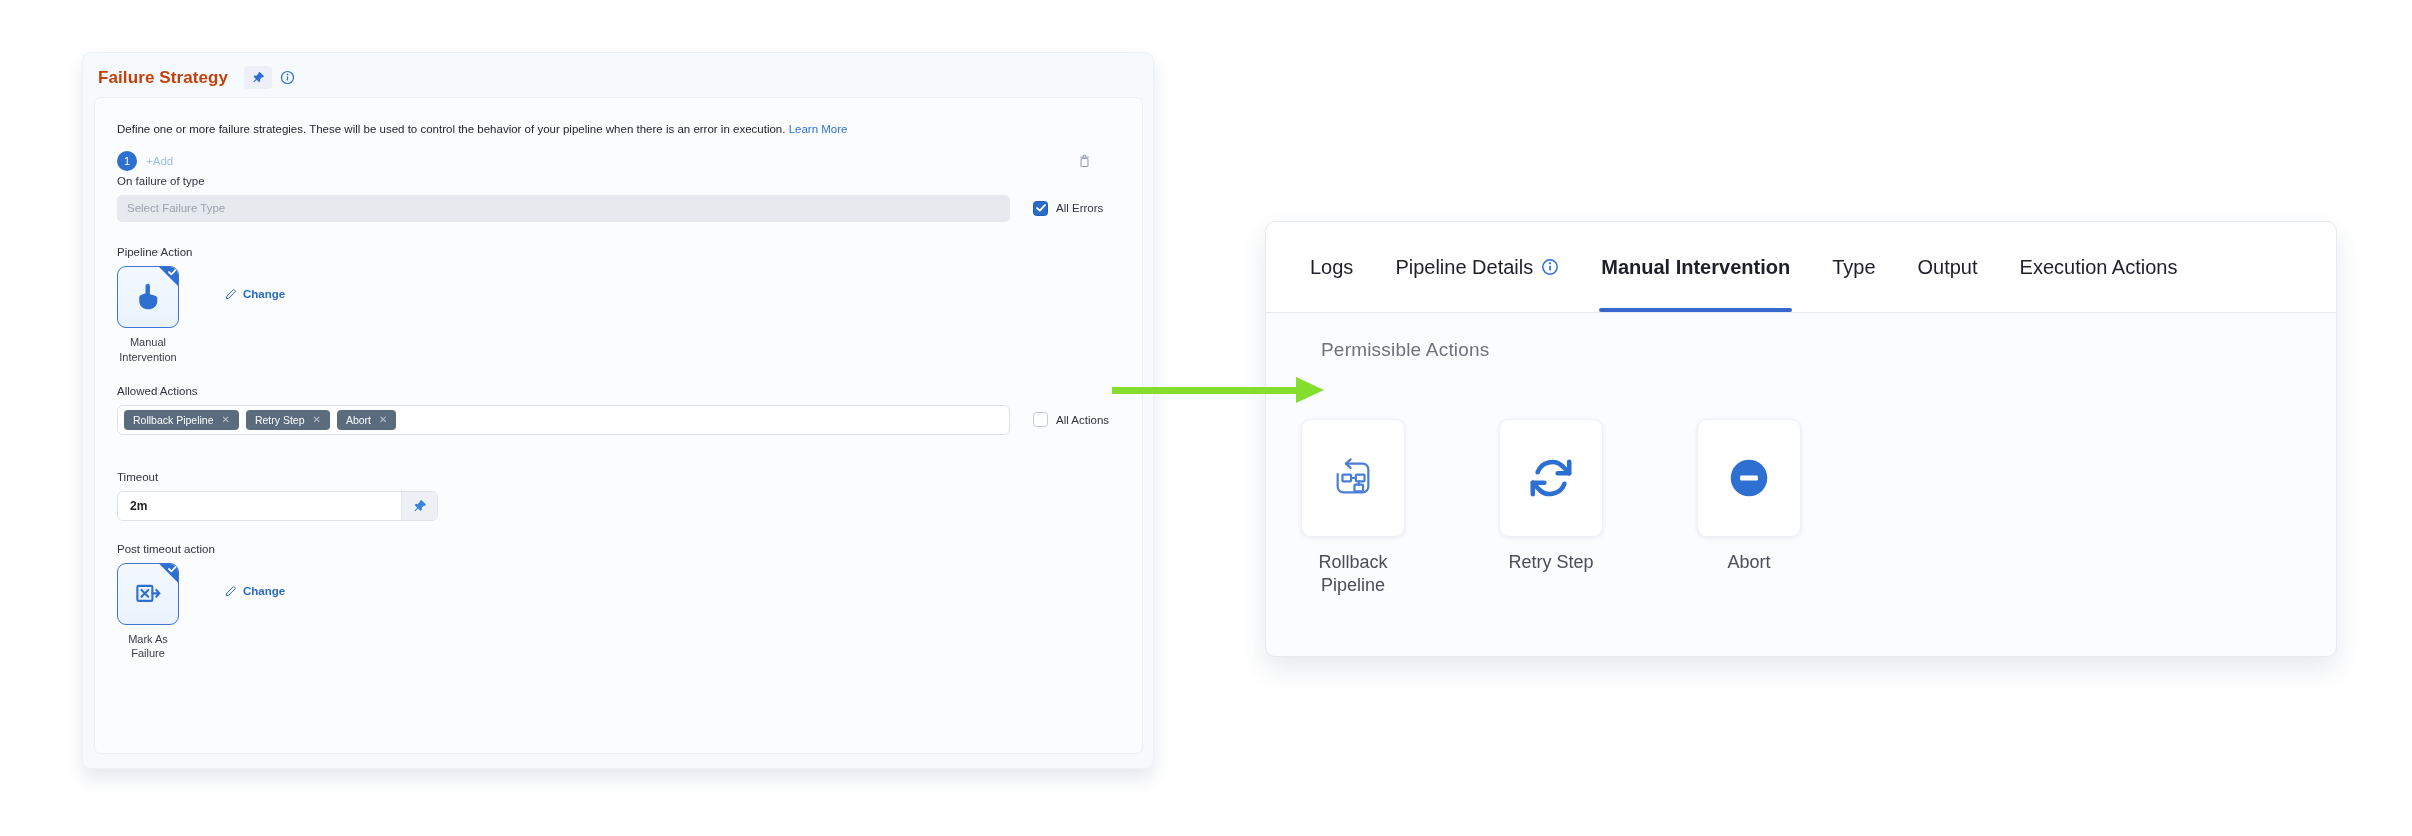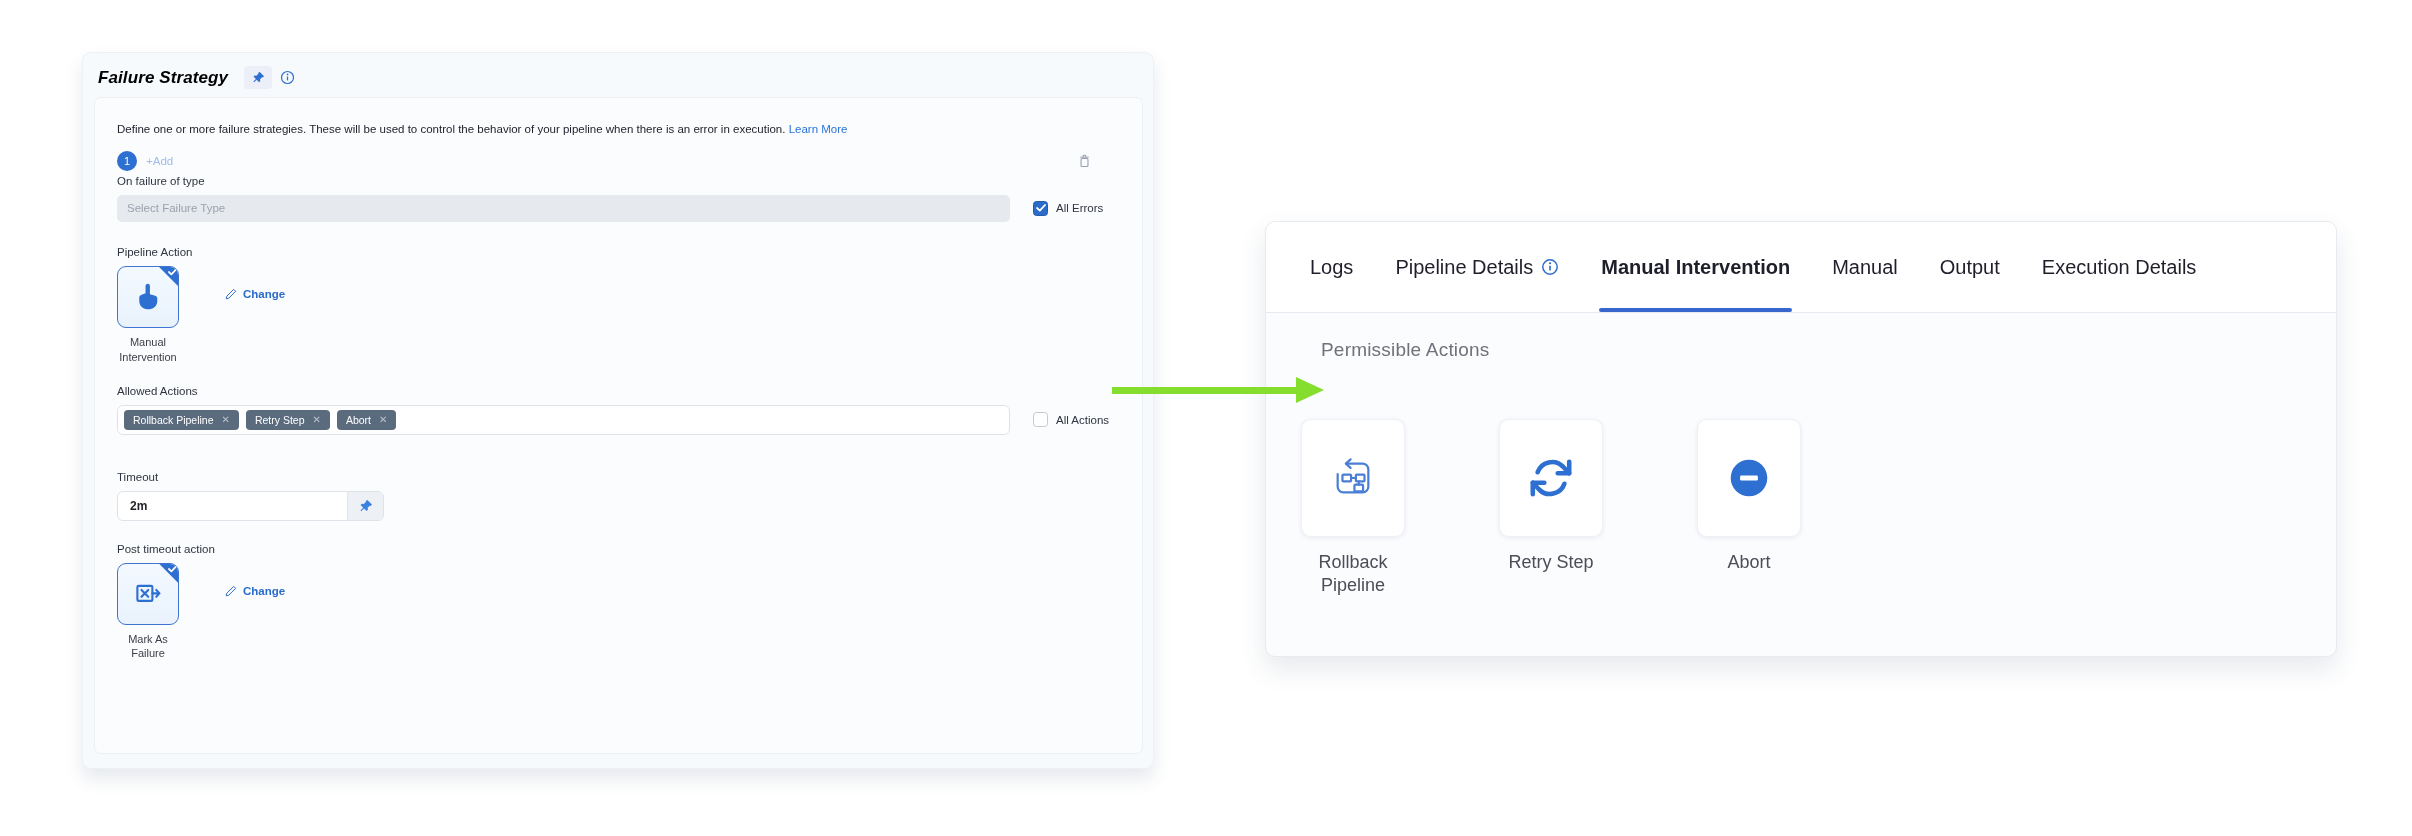--- a/index.html
+++ b/index.html
@@ -4,21 +4,21 @@
 <style>
   * { margin:0; padding:0; box-sizing:border-box; }
   html,body { width:2412px; height:836px; background:#ffffff;
               font-family:"Liberation Sans", sans-serif; position:relative; overflow:hidden; }
 
   
   .left-panel{ position:absolute; left:82px; top:52px; width:1072px; height:717px;
     background:#f7fafd; border:1px solid #edf1f7; border-radius:9px;
     box-shadow:0 10px 18px rgba(50,70,110,0.12); }
   .panel-header{ display:flex; align-items:center; padding:13px 15px 0 15px; gap:8px; }
-  .panel-title{ font-size:17px; font-weight:700; color:#000000; letter-spacing:.1px;font-style:italic; }
+  .panel-title{ font-size:17px; font-weight:700; color:#c2410c; letter-spacing:.1px; }
   .pin-btn{ width:28px; height:23px; background:#eceff8; border-radius:4px;
     display:inline-flex; align-items:center; justify-content:center; margin-left:8px; cursor:pointer; }
   .info-blue{ display:inline-flex; align-items:center; justify-content:center; }
   .inner-card{ position:absolute; left:11px; top:44px; width:1049px; height:657px;
     background:#fbfcfd; border:1px solid #eef0f3; border-radius:7px; padding:24px 22px; }
 
   .desc{ font-size:11.5px; color:#23242f; line-height:1.3; }
   .learn-more{ color:#2a73d8; text-decoration:none; cursor:pointer; }
 
   .add-row{ margin-top:14px; display:flex; align-items:center; }
@@ -52,21 +52,21 @@
   .mini-caption{ margin-top:7px; width:88px; text-align:center; font-size:11px; color:#3c3d49; line-height:1.35; }
   .change-link{ display:inline-flex; align-items:center; gap:6px; margin-left:46px; margin-top:22px;
     color:#2a6ccb; font-size:11.5px; font-weight:600; cursor:pointer; }
 
   .tags-input{ width:893px; height:30px; background:#fff; border:1px solid #dfe3e9; border-radius:6px;
     display:flex; align-items:center; padding:0 6px; gap:7px; }
   .tag{ background:#5b6b7e; color:#fff; font-size:10.5px; padding:4px 9px; border-radius:4px;
     display:inline-flex; align-items:center; gap:8px; white-space:nowrap; }
   .tag .x{ color:#b9c3cf; font-size:10px; cursor:pointer; }
 
-  .timeout-input{ width:267px; height:30px; background:#fff; border:1px solid #dfe3e9; border-radius:6px;
+  .timeout-input{ width:321px; height:30px; background:#fff; border:1px solid #dfe3e9; border-radius:6px;
     display:flex; align-items:stretch; overflow:hidden; }
   .timeout-value{ flex:1; border:none; padding:0 12px; font-size:12px; font-weight:600; color:#1f2027;
     font-family:"Liberation Sans",sans-serif; background:transparent; }
   .pin-section{ width:36px; background:#edf0f4; border-left:1px solid #e2e6eb; display:flex;
     align-items:center; justify-content:center; cursor:pointer; }
 
   
   .arrow-shaft{ position:absolute; left:1112px; top:387px; width:186px; height:7px; background:#85de2d; z-index:20; }
   .arrow-head{ position:absolute; left:1296px; top:377px; width:0; height:0; z-index:20;
     border-left:28px solid #85de2d; border-top:13px solid transparent; border-bottom:13px solid transparent; }
@@ -248,27 +248,27 @@
             <circle cx="8" cy="8" r="6.4" stroke="#2a6ccb" stroke-width="1.3"></circle>
             <rect x="7.3" y="6.9" width="1.4" height="4.2" fill="#2a6ccb"></rect>
             <circle cx="8" cy="4.7" r=".95" fill="#2a6ccb"></circle>
           </svg>
       </span>
     </div>
     <div class="tab active">
       <span>Manual Intervention</span>
     </div>
     <div class="tab">
-      <span>Manual</span>
+      <span>Type</span>
     </div>
     <div class="tab">
       <span>Output</span>
     </div>
     <div class="tab">
-      <span>Execution Details</span>
+      <span>Execution Actions</span>
     </div>
   </div>
 
   <div class="content">
     <div class="section-title">Permissible Actions</div>
     <div class="cards-row">
       <div class="big-col">
         <div class="big-card">
           <span style="display:inline-flex">
             <svg width="46" height="46" viewBox="0 0 48 48" fill="none" stroke="#4a7ed6" stroke-width="2.3" stroke-linecap="round" stroke-linejoin="round">

